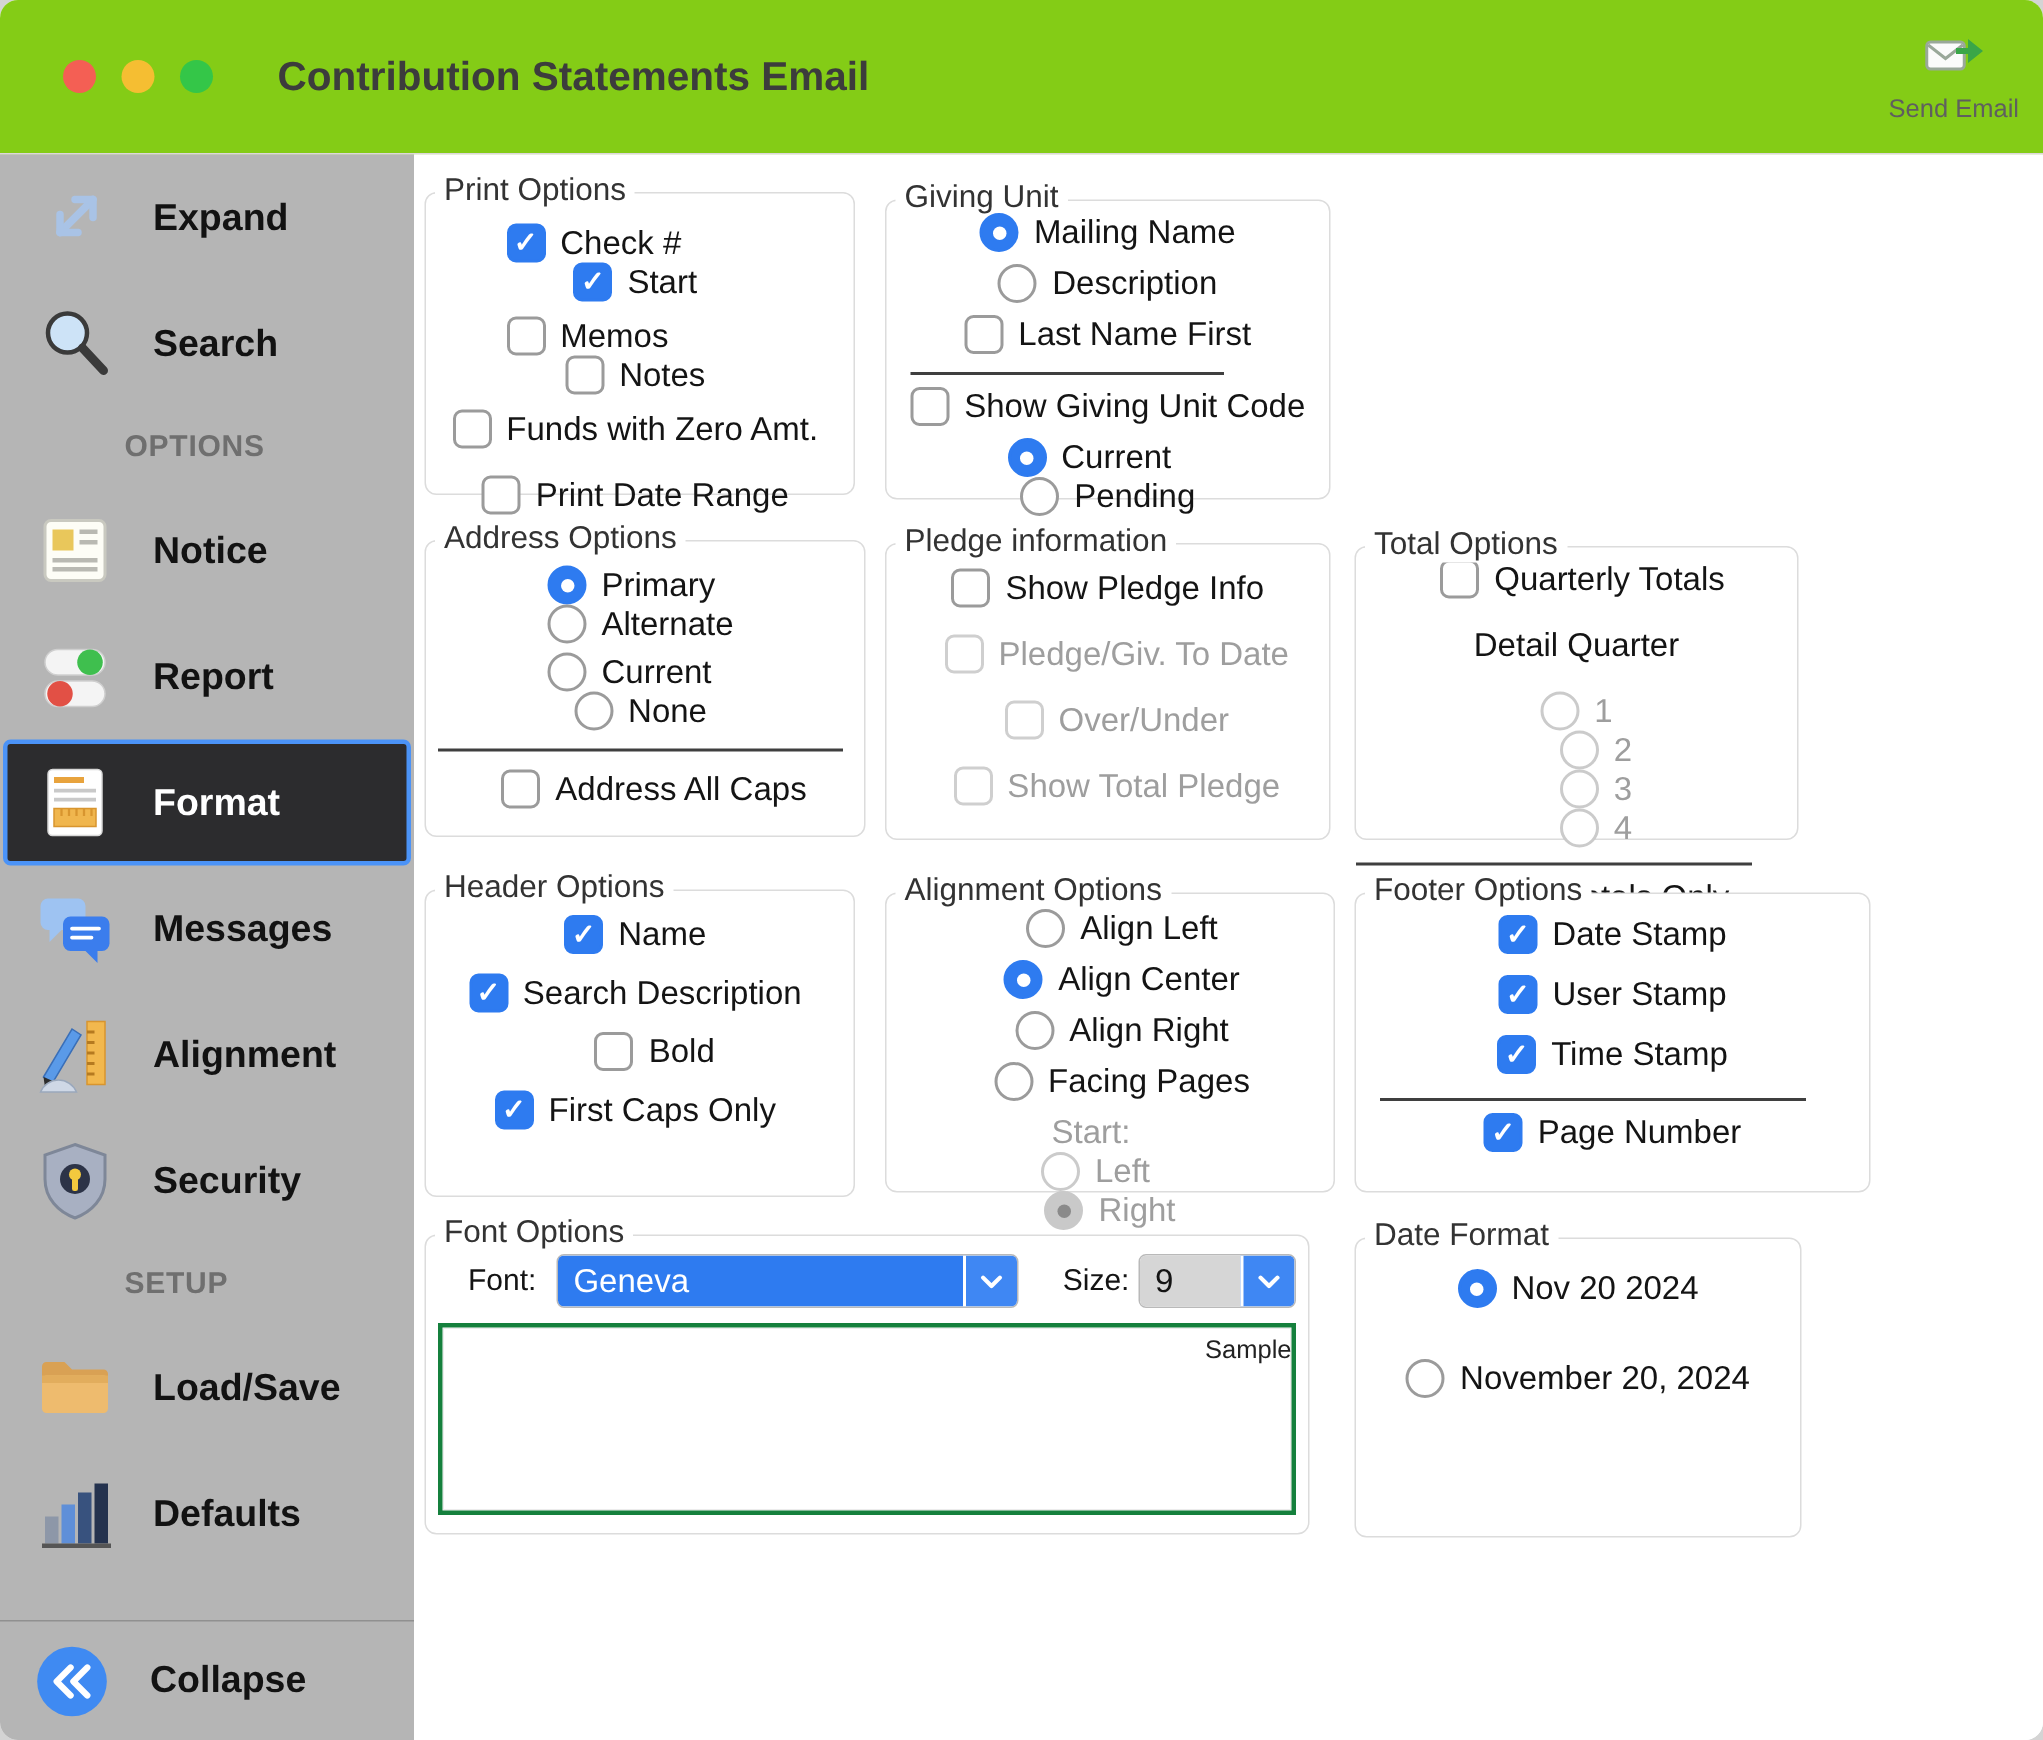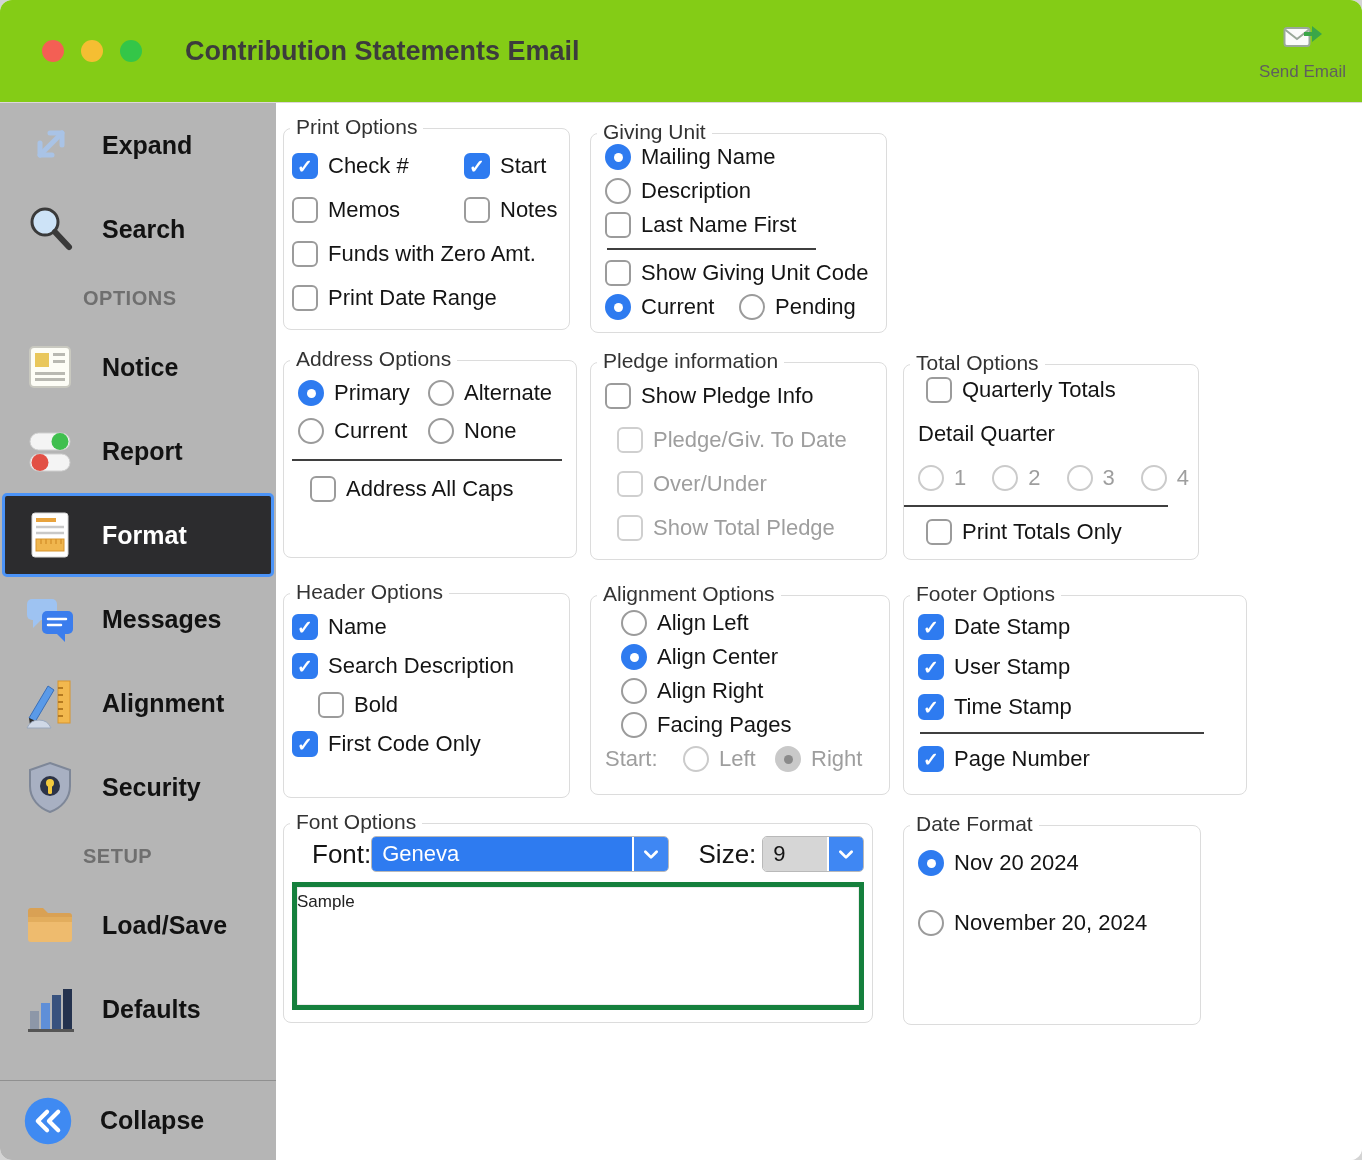--- a/index.html
+++ b/index.html
@@ -38,21 +38,21 @@
   .collapse-label { margin-left:26px; font-size:25px; font-weight:bold; color:#121212; }
 
   
   .main { position:absolute; left:276px; top:103px; right:0; bottom:0; background:#fff; }
 
   .panel { position:absolute; border:1px solid #dcdcdc; border-radius:8px; background:#fff; }
   .panel-title { position:absolute; top:-14px; left:6px; background:#fff; padding:0 6px;
     font-size:21px; color:#333; white-space:nowrap; }
   .panel-body { padding:16px 14px 6px; }
 
-  .row { display:flex; align-items:center; min-height:34px; margin-bottom:10px; }
+  .row { display:flex; align-items:center; min-height:34px; margin-bottom:10px;flex-direction:column; }
   .cell { display:inline-flex; align-items:center; gap:10px; font-size:22px; color:#141414;
     white-space:nowrap; cursor:pointer; }
   .cell.text-cell { cursor:default; }
   .cell.disabled .lab, .text-cell.disabled .lab { color:#9e9e9e; }
 
   .cb { width:26px; height:26px; border-radius:6px; border:2px solid #9b9b9b; background:#fff;
     display:inline-flex; align-items:center; justify-content:center; flex:none; }
   .cb.on { background:#2e7bf0; border-color:#2e7bf0; }
   .cb.on::after { content:"✓"; color:#fff; font-size:19px; font-weight:bold; line-height:1; }
   .cb.dis { border-color:#cfcfcf; }
@@ -90,34 +90,34 @@
   #panel-header .row  { margin-bottom:5px; }
   #panel-align .panel-body  { padding-top:10px; }
   #panel-align .row   { margin-bottom:0; }
   #panel-footer .panel-body { padding-top:14px; }
   #panel-footer .row  { margin-bottom:6px; }
   #panel-date .panel-body   { padding-top:20px; }
   #panel-date .row    { margin-bottom:26px; }
 
   
   .font-row { display:flex; align-items:center; padding:12px 8px 0 28px; }
-  .flabel { font-size:26px; color:#141414; }
+  .flabel { font-size:20px; color:#141414; }
   .flabel.font { width:61px; }
   .flabel.size { margin-left:30px; margin-right:6px; }
   .dropdown { display:flex; align-items:stretch; height:36px; border:1px solid #b9b9b9;
     border-radius:5px; overflow:hidden; background:#fff; cursor:pointer; }
   .dropdown .val { flex:1; display:flex; align-items:center; padding:0 10px; font-size:22px; }
   .dropdown.blue { width:316px; }
   .dropdown.blue .val { background:#2e7bf0; color:#fff; }
   .dropdown.gray { width:108px; }
   .dropdown.gray .val { background:#d6d6d6; color:#141414; }
   .dropdown .btn { width:36px; flex:none; display:flex; align-items:center; justify-content:center;
     background:#3f87f3; border-left:2px solid #fff; }
-  .sample-box { margin:10px 8px 0; height:128px; border:5px solid #15803d; background:#fff;
-    box-shadow:inset 0 0 0 1px #ececec; text-align:left; padding-top:5px; }
+  .sample-box { margin:10px 8px 0; height:128px; border:3px solid #15803d; background:#fff;
+    box-shadow:inset 0 0 0 1px #ececec; text-align:right; padding-top:5px; }
   .sample-box span { font-size:17px; color:#222; }
 </style>
 </head>
 <body>
 
 <div class="window">
 
   <header class="titlebar">
     <div class="traffic">
       <span class="tl red"></span>
@@ -484,21 +484,21 @@
           </div>
           <div class="row">
             <label class="cell" style="margin-left: 26px;">
               <span class="cb"></span>
               <span class="lab">Bold</span>
             </label>
           </div>
           <div class="row">
             <label class="cell">
               <span class="cb on"></span>
-              <span class="lab">First Code Only</span>
+              <span class="lab">First Caps Only</span>
             </label>
           </div>
         </div>
     </section>
 
     <section class="panel" id="panel-align">
       <div class="panel-title">Alignment Options</div>
       <div class="panel-body">
           <div class="row">
             <label class="cell" style="margin-left: 16px;">

